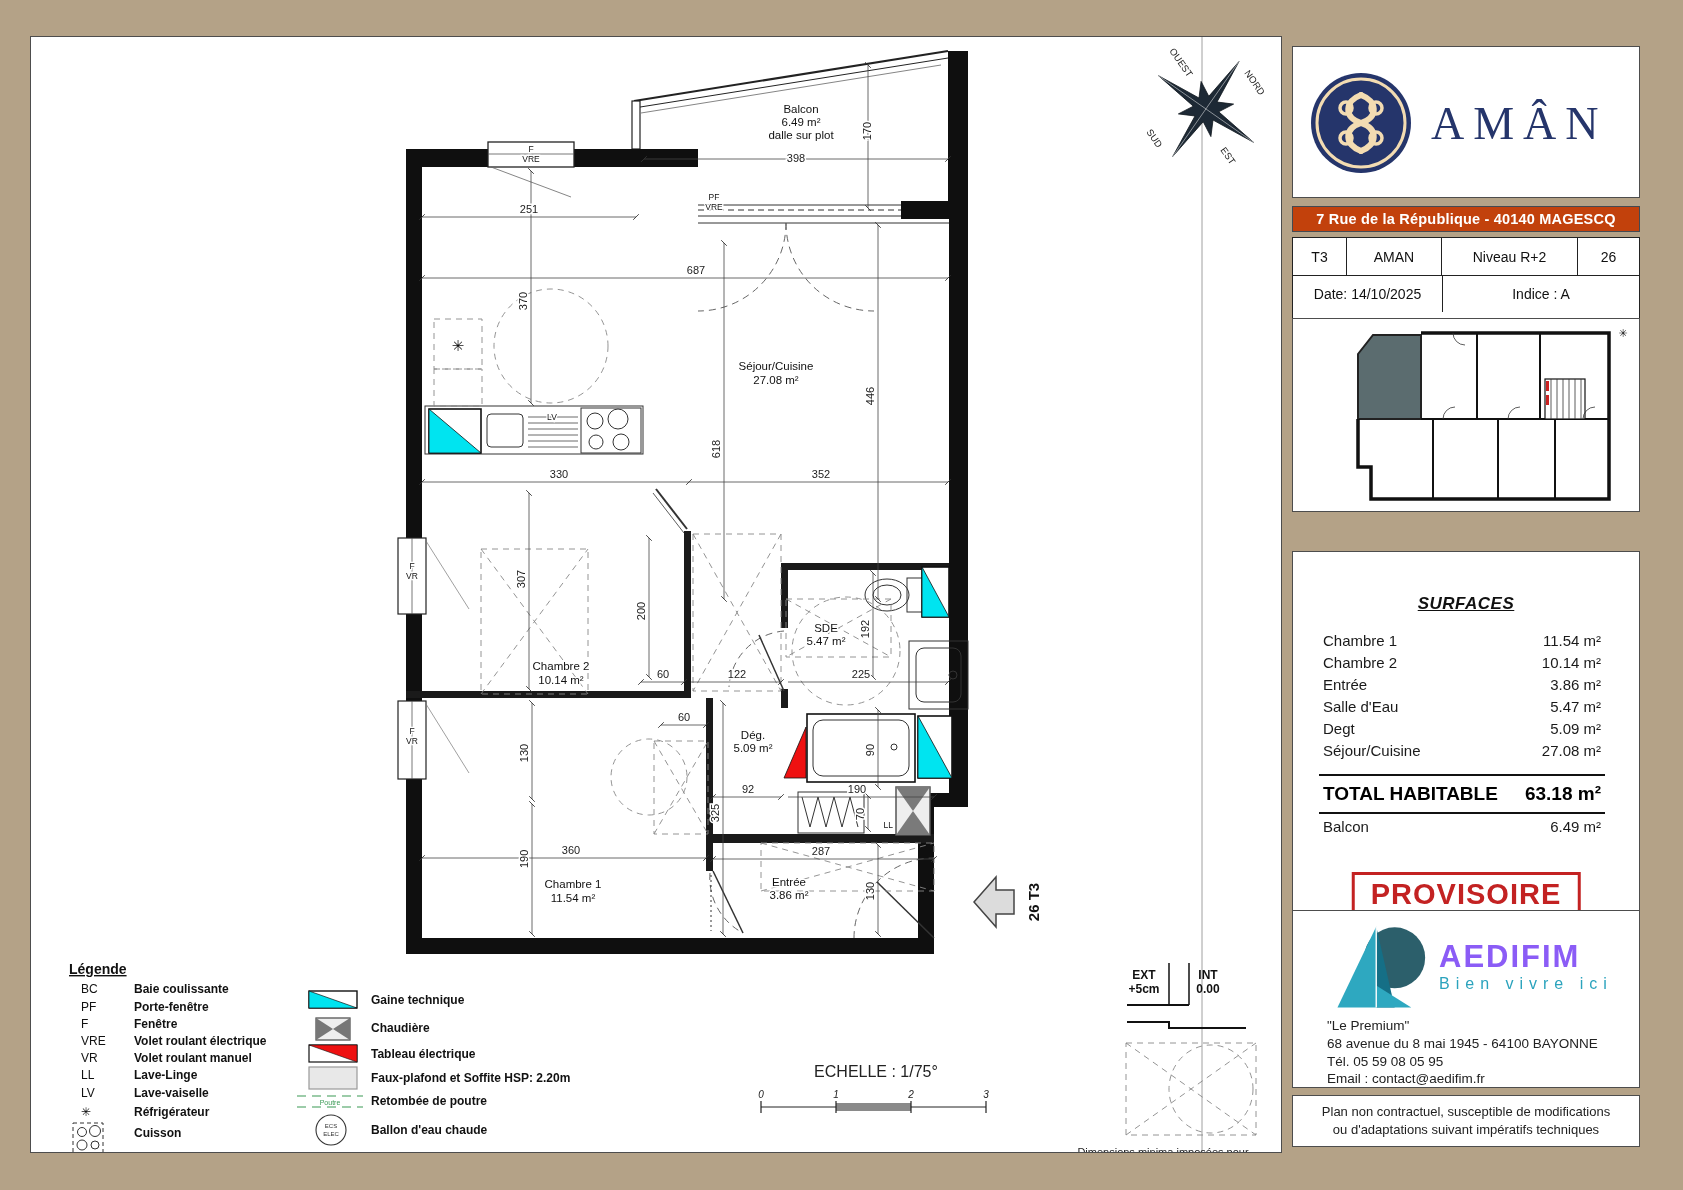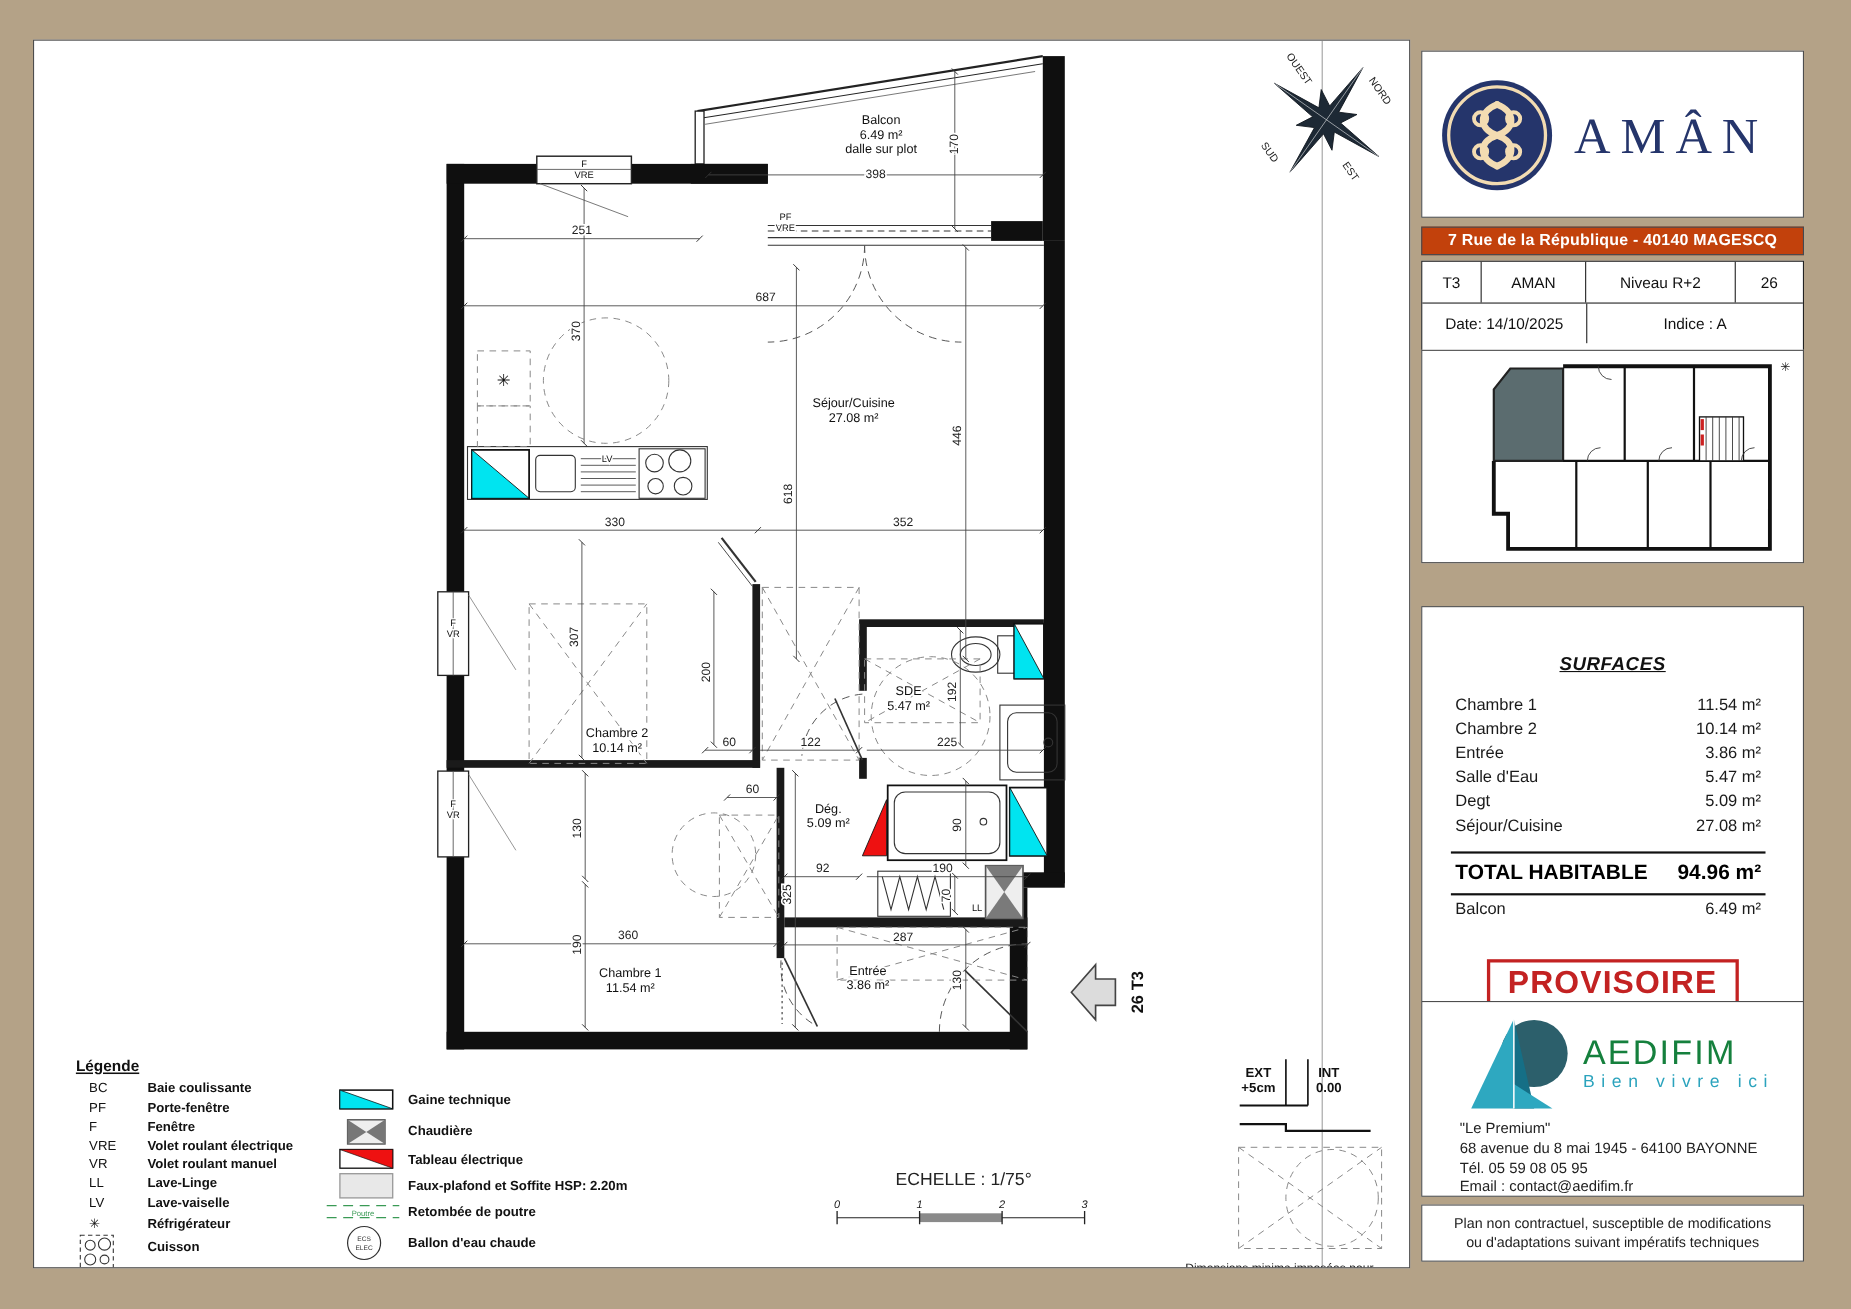--- a/index.html
+++ b/index.html
@@ -32,21 +32,21 @@
   #thumb-panel{top:318px;height:194px;}
   #surf-panel{top:551px;height:383px;}
   #surf-title{position:absolute;top:42px;width:100%;text-align:center;font-size:17px;font-weight:bold;font-style:italic;text-decoration:underline;color:#111;letter-spacing:.5px;}
   #surf-rows{position:absolute;left:30px;right:38px;top:80px;}
   .surf-row{display:flex;justify-content:space-between;font-size:15px;color:#1a1a1a;margin-bottom:7px;height:15px;}
   #surf-total{position:absolute;left:26px;right:34px;top:222px;border-top:2px solid #111;border-bottom:2px solid #111;padding:7px 4px;display:flex;justify-content:space-between;font-size:19px;font-weight:bold;color:#000;}
   #surf-balcon{position:absolute;left:30px;right:38px;top:266px;display:flex;justify-content:space-between;font-size:15px;color:#1a1a1a;}
   #stamp{position:absolute;left:50%;transform:translateX(-50%);top:320px;border:3px solid #c32222;padding:3px 16px;color:#c32222;font-size:29px;font-weight:bold;letter-spacing:1px;white-space:nowrap;}
   #aed-panel{top:910px;height:178px;}
   .aed-top{display:flex;align-items:center;padding:8px 0 0 26px;}
-  #aed-name{font-size:31px;font-weight:normal;color:#15803d;letter-spacing:2px;line-height:1;}
+  #aed-name{font-size:31px;font-weight:bold;color:#8b5cf6;letter-spacing:2px;line-height:1;}
   #aed-tag{font-size:16px;color:#2ba3bd;letter-spacing:6px;margin-top:3px;}
   #aed-addr{padding:2px 0 0 34px;font-size:13.5px;color:#222;line-height:1.32;}
   #foot-panel{top:1095px;height:52px;display:flex;flex-direction:column;justify-content:center;text-align:center;font-size:13px;color:#222;line-height:1.4;}
   #brand-wrap{position:absolute;left:16px;top:24px;display:flex;align-items:center;}
   #brand-text{font-family:"Liberation Serif",serif;font-size:46px;color:#25356b;letter-spacing:9px;margin-left:18px;}
 </style>
 </head>
 <body>
 
 <div id="root">
@@ -476,21 +476,21 @@
           <span>Degt</span>
           <span>5.09 m²</span>
         </div>
       <div class="surf-row">
           <span>Séjour/Cuisine</span>
           <span>27.08 m²</span>
         </div>
     </div>
     <div id="surf-total">
       <span>TOTAL HABITABLE</span>
-      <span>94.96 m²</span>
+      <span>63.18 m²</span>
     </div>
     <div id="surf-balcon">
       <span>Balcon</span>
       <span>6.49 m²</span>
     </div>
     <div id="stamp">PROVISOIRE</div>
   </div>
 
   <div id="aed-panel" class="panel rp">
     <div class="aed-top">

